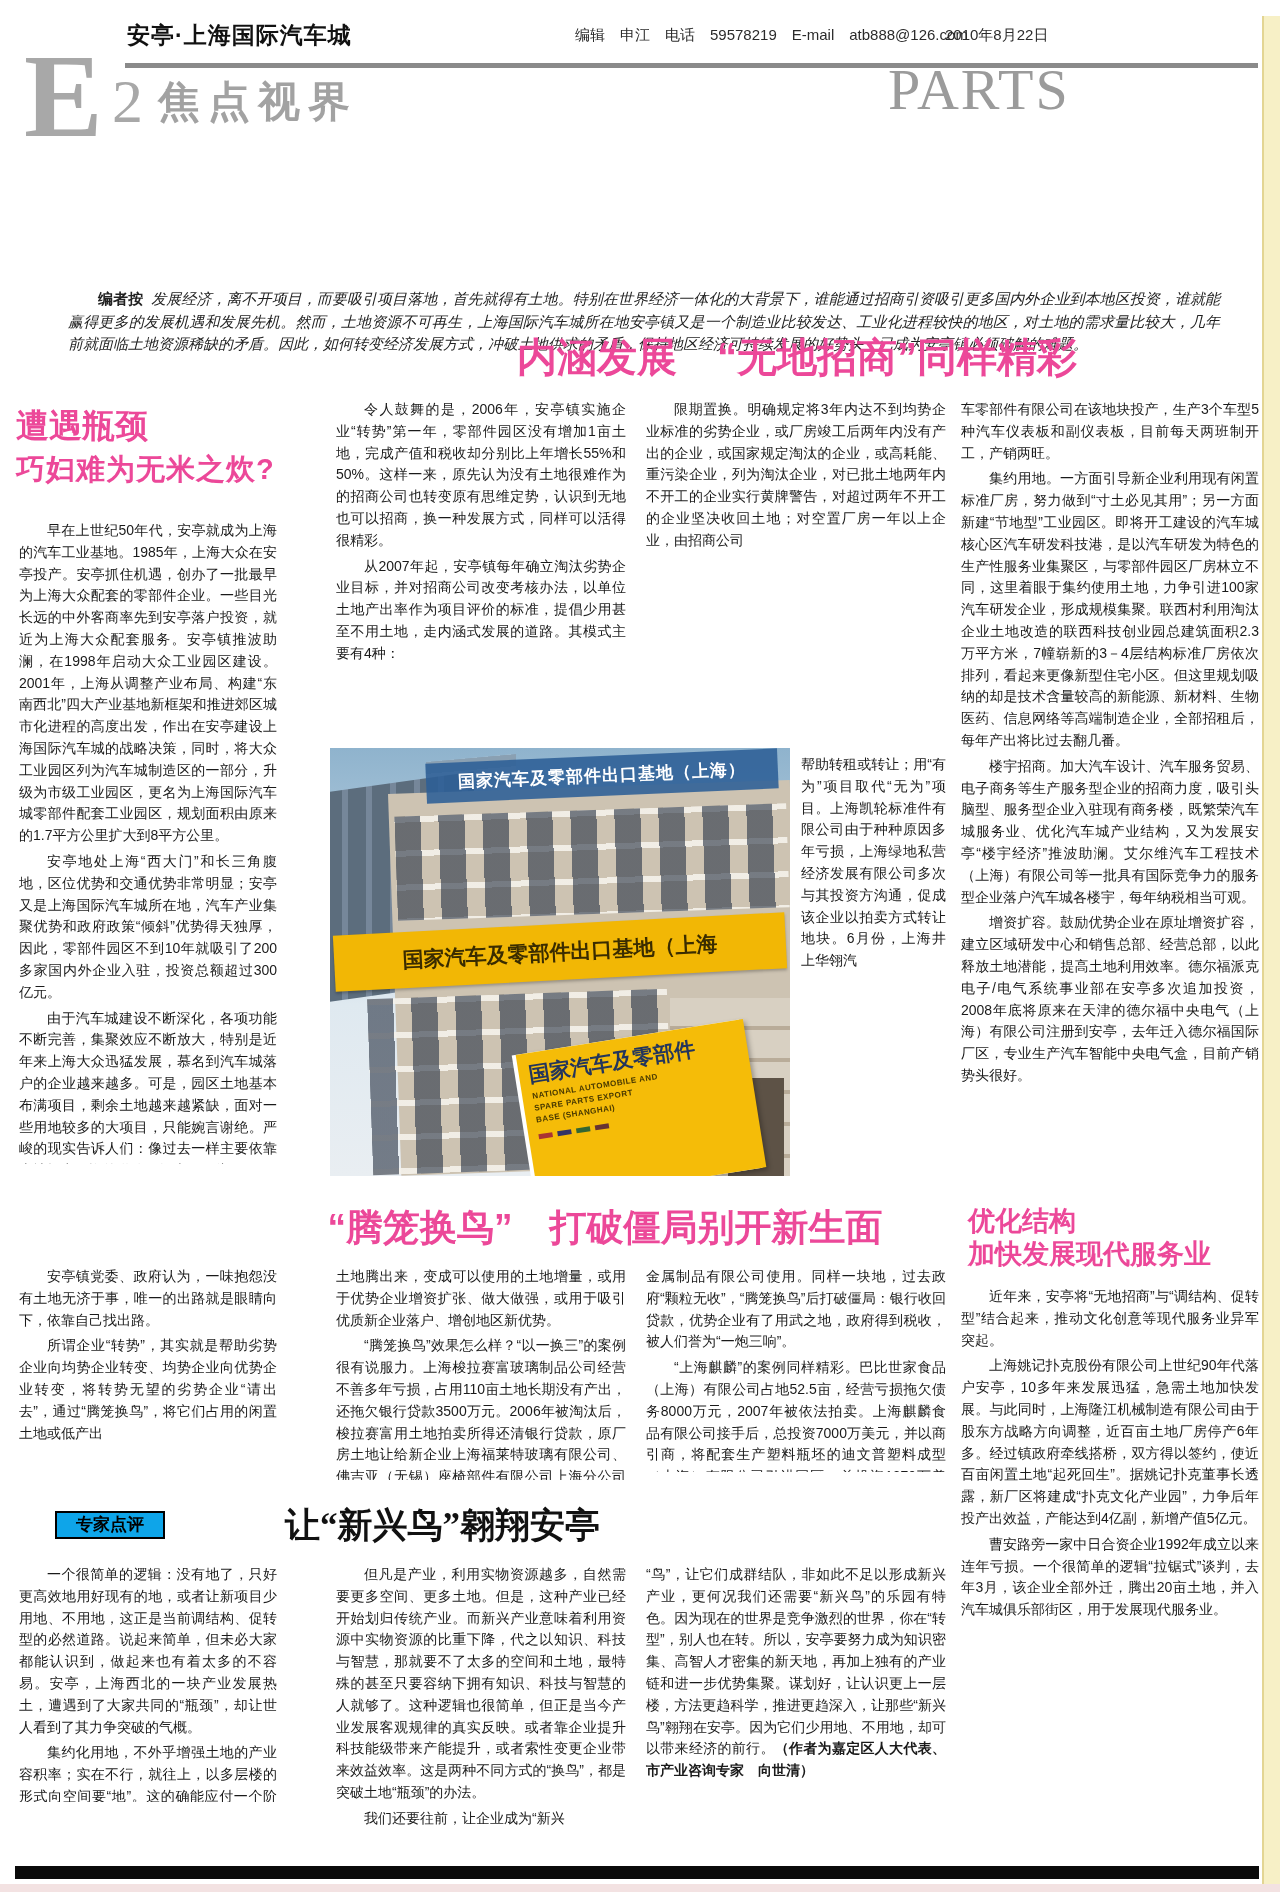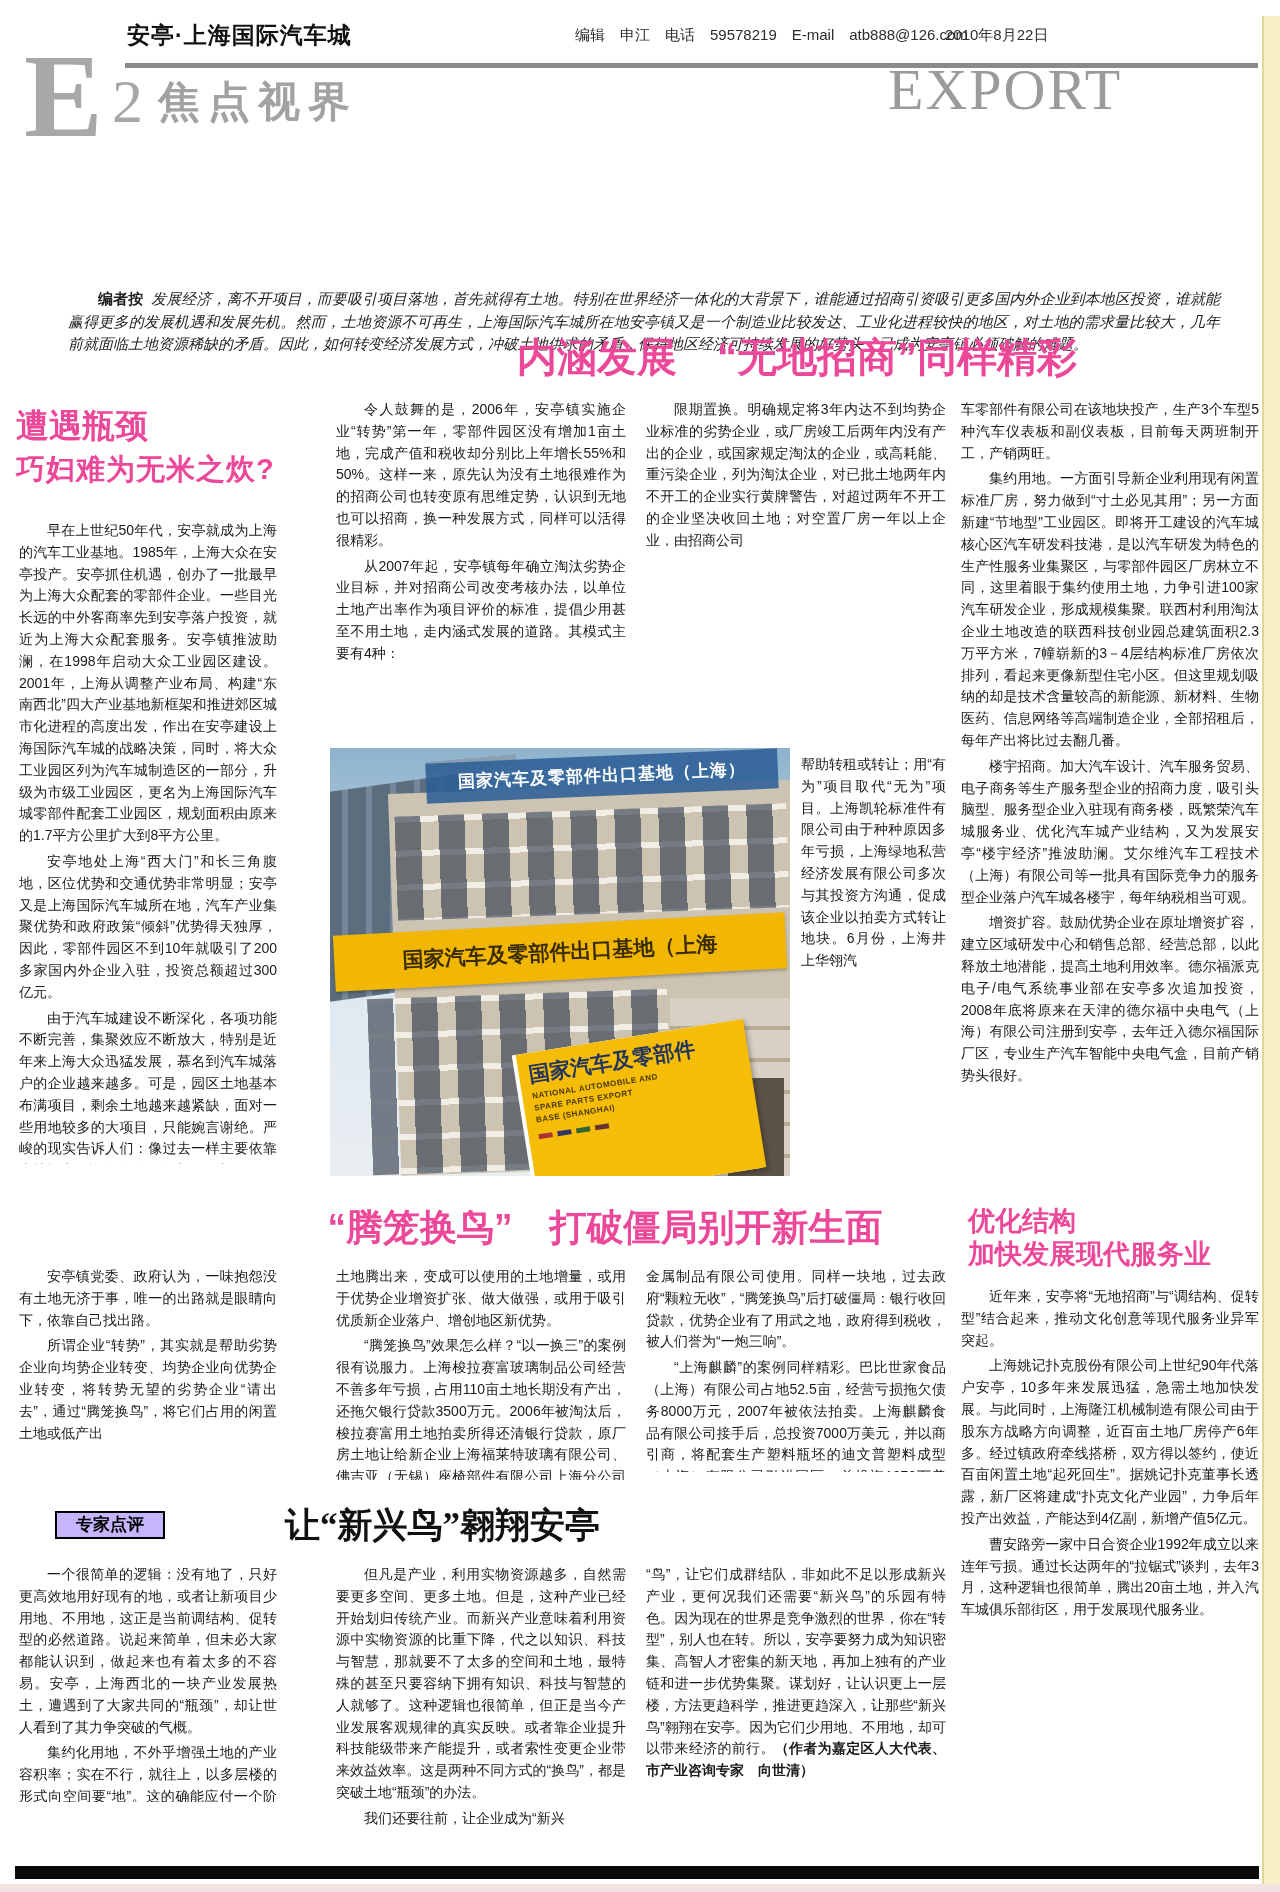--- a/index.html
+++ b/index.html
@@ -21,21 +21,21 @@
   .ednote b{font-style:normal;font-weight:bold;padding-right:8px;}
   
   .col{font-size:14px;line-height:21.8px;text-align:justify;overflow:hidden;}
   .col p{margin:4px;text-indent:2em;}
   .col p.noind{text-indent:0;}
   .col p + p{margin-top:0;}
   .byline{font-weight:bold;}
   .t-big{font-weight:bold;color:#ec4899;}
   .serif-title{font-family:"Liberation Serif",serif;font-weight:bold;color:#111;}
   
-  .expert{background:#c4b5fd;border:2px solid #000;text-align:center;font-weight:bold;
+  .expert{background:#0ea5e9;border:2px solid #000;text-align:center;font-weight:bold;
           font-size:17px;line-height:24px;color:#000;}
   
   .cream{background:#f7f0c6;border-left:2px solid #e3d593;}
   
   .photo{overflow:hidden;background:linear-gradient(180deg,#8fb3cd 0%,#b9d0e0 35%,#dfe9f0 60%,#e9eef2 100%);}
   .ph-cloud{position:absolute;background:radial-gradient(closest-side,rgba(255,255,255,.95),rgba(255,255,255,0));border-radius:50%;}
   .ph-tower{position:absolute;left:-6px;top:34px;width:150px;height:210px;background:
       repeating-linear-gradient(90deg,#5c6d7d 0 18px,#76879a 18px 24px);transform:skewY(-8deg);}
   .ph-tower2{position:absolute;left:96px;top:10px;width:90px;height:150px;background:
       repeating-linear-gradient(180deg,#8aa0b2 0 12px,#a8bccb 12px 18px);transform:skewY(-5deg);}
@@ -72,21 +72,21 @@
 
   <div class="abs cream" style="left:1262px;top:16px;width:18px;height:1868px;"></div>
 
   <div class="abs e-letter" style="left:24px;top:52px;">E</div>
   <div class="abs e-num" style="left:112px;top:66px;">2</div>
   <div class="abs brand" style="left:127px;top:20px;">安亭·上海国际汽车城</div>
   <div class="abs rule" style="left:125px;top:63px;width:1133px;height:5px;"></div>
   <div class="abs section-name" style="left:158px;top:74px;">焦点视界</div>
   <div class="abs meta" style="left:575px;top:26px;">编辑　申江　电话　59578219　E-mail　atb888@126.com</div>
   <div class="abs meta" style="left:945px;top:26px;">2010年8月22日</div>
-  <div class="abs focus" style="left:888px;top:56px;">EXPORT</div>
+  <div class="abs focus" style="left:888px;top:56px;">PARTS</div>
 
 
   <div class="abs ednote" style="left:68px;top:288px;width:1152px;height:92px;">
     <span style="display:inline-block;width:2em;"></span><b>编者按</b><span>发展经济，离不开项目，而要吸引项目落地，首先就得有土地。特别在世界经济一体化的大背景下，谁能通过招商引资吸引更多国内外企业到本地区投资，谁就能赢得更多的发展机遇和发展先机。然而，土地资源不可再生，上海国际汽车城所在地安亭镇又是一个制造业比较发达、工业化进程较快的地区，对土地的需求量比较大，几年前就面临土地资源稀缺的矛盾。因此，如何转变经济发展方式，冲破土地供求的矛盾，保持地区经济可持续发展的好势头，已成为安亭镇必须破解的难题。</span>
   </div>
 
   <div class="abs t-big" style="left:16px;top:404px;font-size:33px;">遭遇瓶颈</div>
   <div class="abs t-big" style="left:16px;top:450px;font-size:29px;letter-spacing:1px;">巧妇难为无米之炊?</div>
   <div class="abs col" style="left:15px;top:516px;width:266px;height:648px;">
     <p>早在上世纪50年代，安亭就成为上海的汽车工业基地。1985年，上海大众在安亭投产。安亭抓住机遇，创办了一批最早为上海大众配套的零部件企业。一些目光长远的中外客商率先到安亭落户投资，就近为上海大众配套服务。安亭镇推波助澜，在1998年启动大众工业园区建设。2001年，上海从调整产业布局、构建“东南西北”四大产业基地新框架和推进郊区城市化进程的高度出发，作出在安亭建设上海国际汽车城的战略决策，同时，将大众工业园区列为汽车城制造区的一部分，升级为市级工业园区，更名为上海国际汽车城零部件配套工业园区，规划面积由原来的1.7平方公里扩大到8平方公里。</p>
@@ -153,21 +153,21 @@
     <p>“上海麒麟”的案例同样精彩。巴比世家食品（上海）有限公司占地52.5亩，经营亏损拖欠债务8000万元，2007年被依法拍卖。上海麒麟食品有限公司接手后，总投资7000万美元，并以商引商，将配套生产塑料瓶坯的迪文普塑料成型（上海）有限公司引进园区，总投资1370万美元。</p>
   </div>
 
   <div class="abs t-big" style="left:968px;top:1205px;font-size:27px;line-height:33px;">
     <div>优化结构</div>
     <div>加快发展现代服务业</div>
   </div>
   <div class="abs col" style="left:957px;top:1282px;width:306px;height:580px;">
     <p>近年来，安亭将“无地招商”与“调结构、促转型”结合起来，推动文化创意等现代服务业异军突起。</p>
     <p>上海姚记扑克股份有限公司上世纪90年代落户安亭，10多年来发展迅猛，急需土地加快发展。与此同时，上海隆江机械制造有限公司由于股东方战略方向调整，近百亩土地厂房停产6年多。经过镇政府牵线搭桥，双方得以签约，使近百亩闲置土地“起死回生”。据姚记扑克董事长透露，新厂区将建成“扑克文化产业园”，力争后年投产出效益，产能达到4亿副，新增产值5亿元。</p>
-    <p>曹安路旁一家中日合资企业1992年成立以来连年亏损。通过长达两年的“拉锯式”谈判，去年3月，这种逻辑也很简单，腾出20亩土地，并入汽车城俱乐部街区，用于发展现代服务业。</p>
+    <p>曹安路旁一家中日合资企业1992年成立以来连年亏损。一个很简单的逻辑“拉锯式”谈判，去年3月，该企业全部外迁，腾出20亩土地，并入汽车城俱乐部街区，用于发展现代服务业。</p>
   </div>
 
   <div class="abs expert" style="left:55px;top:1511px;width:106px;height:24px;">专家点评</div>
   <div class="abs serif-title" style="left:285px;top:1502px;width:640px;text-align:left;font-size:35px;">让“新兴鸟”翱翔安亭</div>
   <div class="abs col" style="left:15px;top:1560px;width:266px;height:242px;">
     <p>一个很简单的逻辑：没有地了，只好更高效地用好现有的地，或者让新项目少用地、不用地，这正是当前调结构、促转型的必然道路。说起来简单，但未必大家都能认识到，做起来也有着太多的不容易。安亭，上海西北的一块产业发展热土，遭遇到了大家共同的“瓶颈”，却让世人看到了其力争突破的气概。</p>
     <p>集约化用地，不外乎增强土地的产业容积率；实在不行，就往上，以多层楼的形式向空间要“地”。这的确能应付一个阶段，但却不是根本办法，因为向高有限、容积率也有限。安亭已经认识到这点。</p>
   </div>
   <div class="abs col" style="left:332px;top:1560px;width:298px;height:300px;">
     <p>但凡是产业，利用实物资源越多，自然需要更多空间、更多土地。但是，这种产业已经开始划归传统产业。而新兴产业意味着利用资源中实物资源的比重下降，代之以知识、科技与智慧，那就要不了太多的空间和土地，最特殊的甚至只要容纳下拥有知识、科技与智慧的人就够了。这种逻辑也很简单，但正是当今产业发展客观规律的真实反映。或者靠企业提升科技能级带来产能提升，或者索性变更企业带来效益效率。这是两种不同方式的“换鸟”，都是突破土地“瓶颈”的办法。</p>

